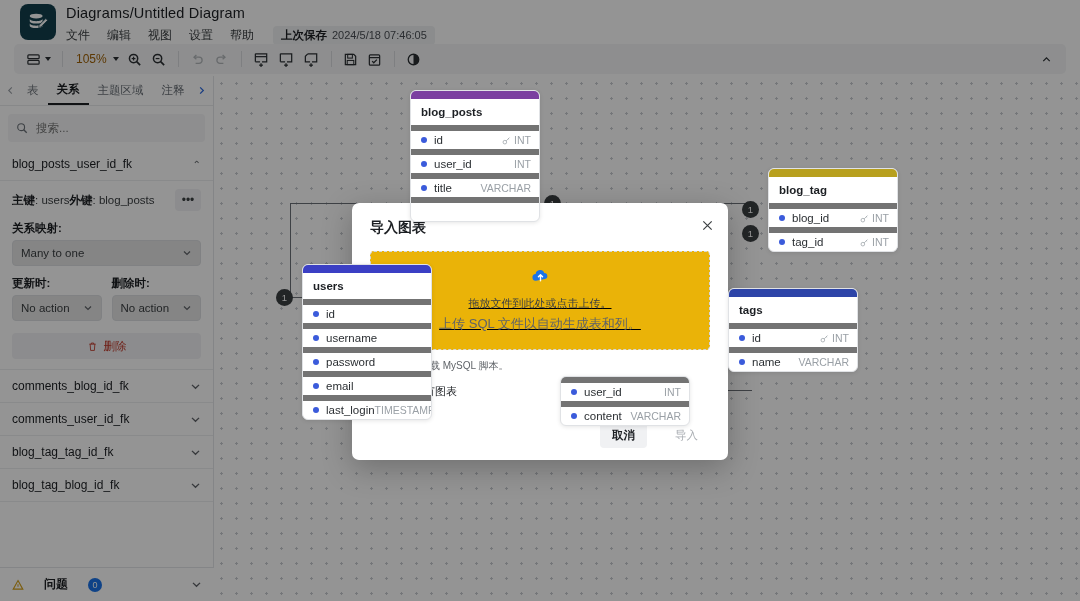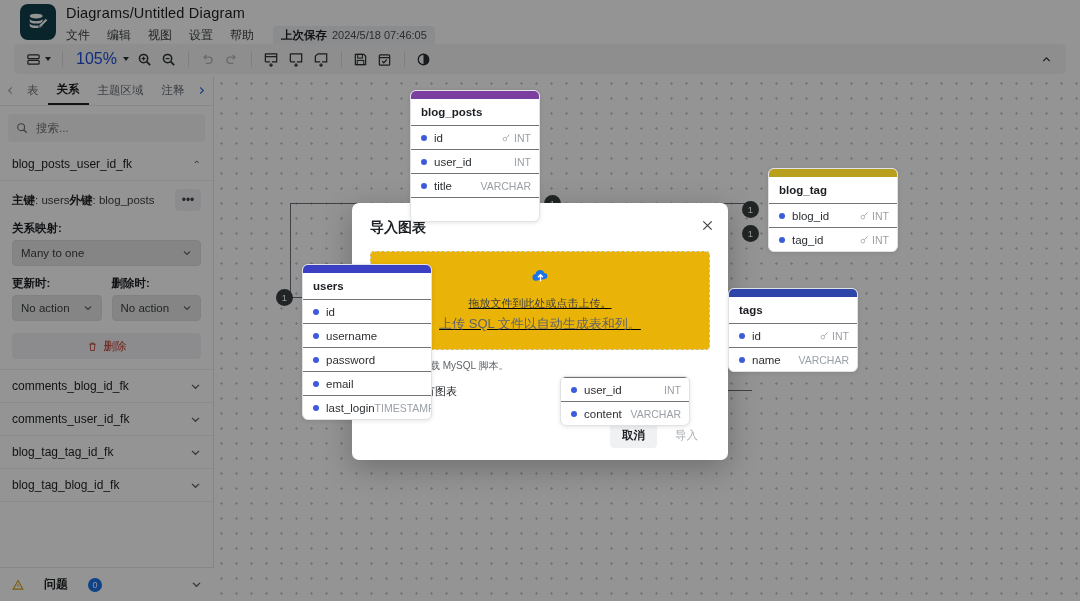--- a/index.html
+++ b/index.html
@@ -23,21 +23,21 @@
                 padding: 2px 8px; margin-left: 2px; }
   .saved-label { font-size: 11.5px; color: #1c1f23; font-weight: bold; }
   .saved-time { font-size: 11px; color: #4a4f55; }
 
   
   .toolbar { position: absolute; left: 14px; top: 44px; width: 1052px; height: 30px;
              background: #f4f5f6; border-radius: 5px; display: flex; align-items: center; padding: 0 8px; }
   .tb-btn { display: flex; align-items: center; justify-content: center; height: 24px; min-width: 24px;
             padding: 0 4px; border-radius: 4px; color: #2b2f33; cursor: pointer; }
   .tb-sep { width: 1px; height: 16px; background: #d9dbde; margin: 0 7px; }
-  .zoom-label { font-size: 16px; color: #1d4ed8; padding: 0 2px; text-align: center; }
+  .zoom-label { font-size: 12px; color: #a16207; padding: 0 2px; text-align: center; }
   .caret { width: 0; height: 0; border-left: 3.5px solid transparent; border-right: 3.5px solid transparent;
            border-top: 4px solid #2b2f33; margin-left: 4px; }
   .tb-spacer { flex: 1; }
   .tb-btn.disabled { color: #b3b7bb; }
 
   
   .sidebar { position: absolute; left: 0; top: 76px; width: 214px; height: 525px; background: #ffffff;
              border-right: 1px solid #e4e6e8; }
   .tabs { display: flex; align-items: center; height: 30px; border-bottom: 1px solid #e8eaec; padding: 0 2px; }
   .tab-arrow { width: 16px; display: flex; align-items: center; justify-content: center; font-size: 12px; color: #9aa0a6; cursor: pointer; }
@@ -76,21 +76,21 @@
   .canvas { position: absolute; left: 214px; top: 76px; width: 866px; height: 525px;
             background-color: #ffffff;
             background-image: radial-gradient(#c9ccd1 1px, transparent 1.1px);
             background-size: 15px 15px; overflow: hidden; }
 
   .table-node { position: absolute; width: 130px; background: #ffffff; border: 1px solid #e0e2e5;
                 border-radius: 6px; box-shadow: 0 1px 4px rgba(0,0,0,.10); overflow: hidden; }
   .tn-bar { height: 8px; }
   .tn-title { font-size: 11.5px; font-weight: bold; color: #1c1f23; padding: 7px 10px 7px; }
   .tn-field { display: flex; align-items: center; height: 24px; padding: 0 8px 0 10px;
-              border-top: 1px solid #737373; font-size: 11.5px; color: #2b2f33; }
+              border-top: 6px solid #737373; font-size: 11.5px; color: #2b2f33; }
   .fdot { width: 6px; height: 6px; border-radius: 50%; background: #3b5bdb; margin-right: 7px; flex: none; }
   .ftype { margin-left: auto; color: #9aa0a6; font-size: 10.5px; display: flex; align-items: center; gap: 3px; }
 
   .edge { position: absolute; border: 1px solid #6b7178; background: transparent; }
   .card-marker { position: absolute; width: 17px; height: 17px; border-radius: 50%; background: #3c4043;
                  color: #fff; font-size: 9.5px; display: flex; align-items: center; justify-content: center; }
 
   
   .overlay { position: absolute; left: 0; top: 0; width: 1080px; height: 601px; background: rgba(0,0,0,.42); }
   .modal { position: absolute; left: 352px; top: 203px; width: 376px; background: #fff; border-radius: 7px;
@@ -99,21 +99,21 @@
   .modal-close { position: absolute; right: 14px; top: 16px; font-size: 14px; color: #3c4043; cursor: pointer; line-height: 1; }
   .dropzone { margin-top: 14px; border: 1px dashed #d4d7da; border-radius: 4px; background: #eab308;
               padding: 14px 10px 16px; text-align: center; cursor: pointer; text-decoration: underline; }
   .dz-line1 { font-size: 11px; color: #3c4043; margin-top: 7px; }
   .dz-line2 { font-size: 13px; color: #5f6368; margin-top: 4px; }
   .dz-note { font-size: 10px; color: #5f6368; margin-top: 9px; }
   .check-row { display: flex; align-items: center; gap: 8px; margin-top: 11px; }
   .checkbox { width: 13px; height: 13px; border-radius: 2px; background: #1a73e8; color: #fff;
               display: flex; align-items: center; justify-content: center; font-size: 9px; cursor: pointer; }
   .check-label { font-size: 11px; color: #1c1f23; }
-  .modal-actions { display: flex; justify-content: flex-end; align-items: flex-start; gap: 6px; margin-top: 24px; }
+  .modal-actions { display: flex; justify-content: flex-end; align-items: flex-start; gap: 16px; margin-top: 24px; }
   .btn-cancel { background: #f0f1f3; border-radius: 4px; padding: 5px 12px; font-size: 11.5px; color: #1c1f23;
                 font-weight: bold; cursor: pointer; }
   .btn-import { background: transparent; border-radius: 4px; padding: 5px 12px; font-size: 11.5px; color: #a9adb2; cursor: default; }
 </style>
 </head>
 <body>
 
 <div id="app">
 
   <div class="header">

